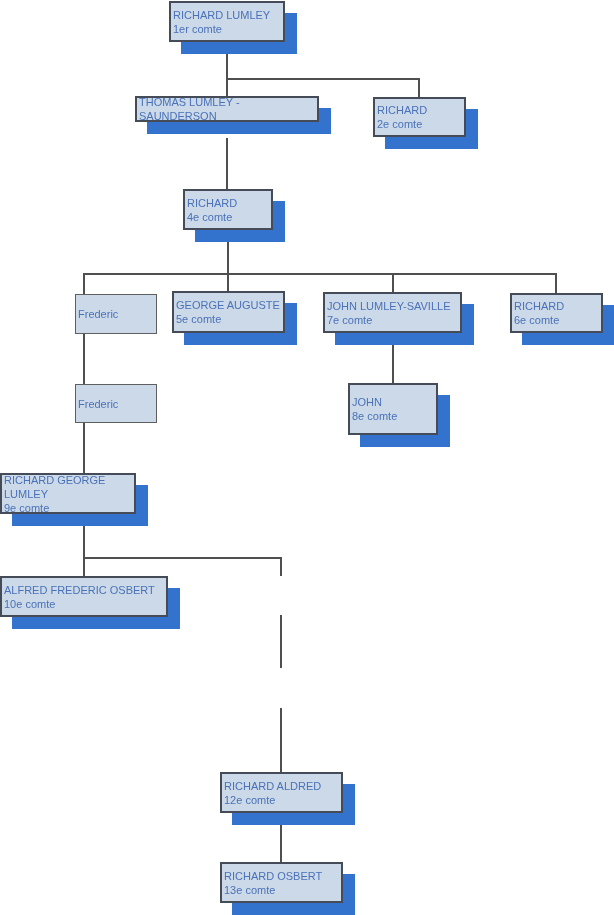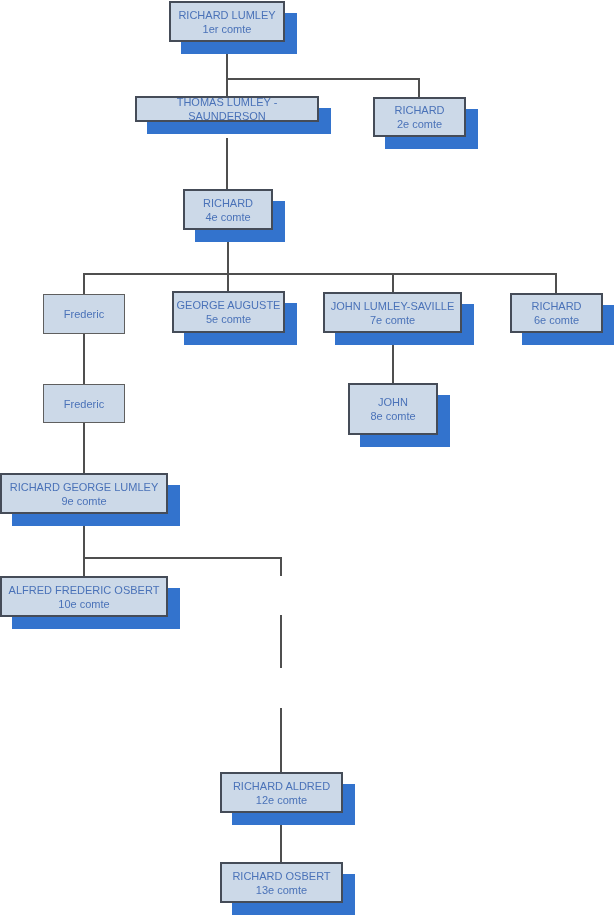--- a/index.html
+++ b/index.html
@@ -13,46 +13,47 @@
   .node{
     position:absolute;
     box-sizing:border-box;
     display:flex;flex-direction:column;
     align-items:center;justify-content:center;
     background:#ccd9e8;
     border:2px solid #454c58;
     box-shadow:12px 12px 0 #3373cd;
     color:#4a72b8;
     font-size:11px;line-height:14px;
-    text-align:center;
+    text-align:left;
     z-index:3;
     padding:1px 2px;
   }
   .node.minor{
     border:1.5px solid #5f5f5f;
     box-shadow:none;
+    margin-left:32px;
   }
   .t,.s{width:100%;}
   .line{
     position:absolute;
     background:#4f4f4f;
     z-index:2;
   }
   
   .n0{left:169px;top:1px;width:116px;height:41px}
   .n1{left:135px;top:96px;width:184px;height:26px}
   .n2{left:373px;top:97px;width:93px;height:40px}
   .n3{left:183px;top:189px;width:90px;height:41px}
   .n4{left:43px;top:294px;width:82px;height:40px}
   .n5{left:172px;top:291px;width:113px;height:42px}
   .n6{left:323px;top:292px;width:139px;height:41px}
   .n7{left:510px;top:293px;width:93px;height:40px}
   .n8{left:43px;top:384px;width:82px;height:39px}
   .n9{left:348px;top:383px;width:90px;height:52px}
-  .n10{left:0px;top:473px;width:168px;height:41px}
+  .n10{left:0px;top:473px;width:136px;height:41px}
   .n11{left:0px;top:576px;width:168px;height:41px}
   .n12{left:241px;top:576px;width:80px;height:39px}
   .n13{left:220px;top:668px;width:123px;height:40px}
   .n14{left:220px;top:772px;width:123px;height:41px}
   .n15{left:220px;top:862px;width:123px;height:41px}
   
   .c1{left:226px;top:42px;width:2px;height:54px}
   .c2{left:226px;top:78px;width:194px;height:2px}
   .c3{left:418px;top:78px;width:2px;height:19px}
   .c4{left:226px;top:138px;width:2px;height:51px}

